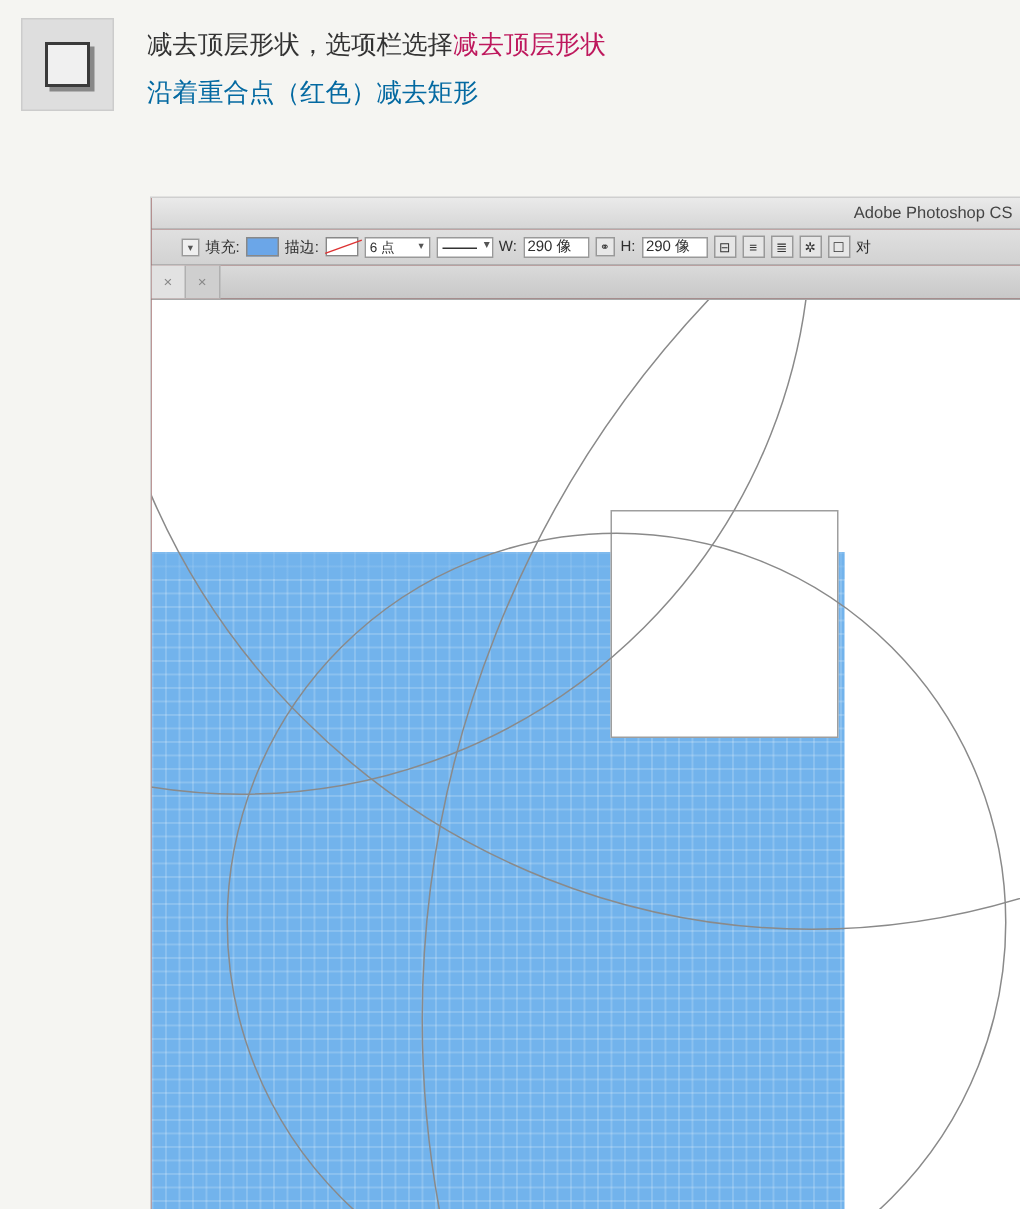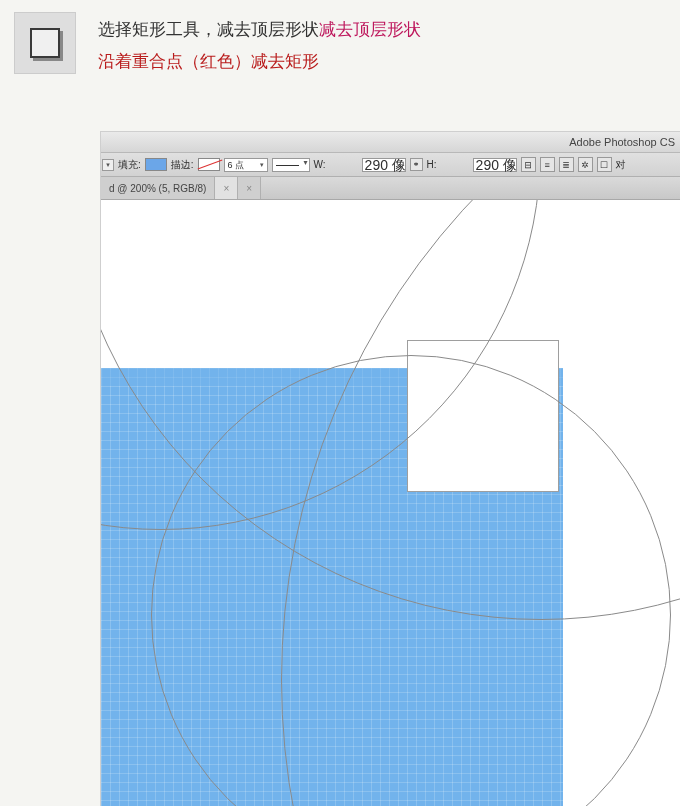--- a/index.html
+++ b/index.html
@@ -34,21 +34,21 @@
       box-shadow: 3px 3px 0 #888888;
     }
     .instruction-text {
       font-size: 17px;
       line-height: 1.9;
       color: #333333;
       padding-top: 2px;
     }
     .instruction-line1 { display: block; }
     .instruction-highlight { color: #be185d; }
-    .instruction-line2 { display: block; color: #b91c1c; }
+    .instruction-line2 { display: block; color: #0369a1; }
     
     .ps-window {
       position: absolute;
       left: 101px;
       top: 132px;
       width: 580px;
       height: 691px;
       background: #7f1d1d;
       overflow: hidden;
       box-shadow: 0 0 0 1px #cfcfcf;
@@ -64,21 +64,21 @@
       padding-right: 6px;
     }
     .options-bar {
       height: 24px;
       background: linear-gradient(#e0e0e0,#d2d2d2);
       border-bottom: 1px solid #b0b0b0;
       display: flex;
       align-items: center;
       font-size: 10px;
       color: #2e2e2e;
-      padding: 0 1px;
+      padding: 0 20px;
       gap: 4px;
       white-space: nowrap;
     }
     .opt-dd {
       width: 12px;
       height: 12px;
       border: 1px solid #9a9a9a;
       background: #efefef;
       display: inline-flex;
       align-items: center;
@@ -126,24 +126,23 @@
       content:"";position:absolute;left:3px;right:10px;top:6px;height:1px;background:#333333;
     }
     .stroke-style::after {
       content:"▾";position:absolute;right:1px;top:-1px;font-size:8px;color:#555;
     }
     .dim-input {
       width: 44px;
       height: 14px;
       border: 1px solid #999999;
       background: #ffffff;
-      font-size: 14px;
+      font-size: 10px;
       padding: 0 2px;
       line-height: 12px;
-      margin-left: 32px;
     }
     .link-icon {
       width: 13px;height:13px;border:1px solid #999;background:#e8e8e8;font-size:8px;display:flex;align-items:center;justify-content:center;
     }
     .small-btn {
       width:15px;height:15px;border:1px solid #999;background:#e6e6e6;display:flex;align-items:center;justify-content:center;font-size:9px;color:#333;
     }
     .tabs-bar {
       height: 23px;
       background: linear-gradient(#dadada,#c8c8c8);
@@ -232,21 +231,21 @@
   </style>
 </head>
 <body>
 
 <div class="header-section">
   <div class="tool-icon-box">
     <div class="tool-icon-inner"></div>
   </div>
   <div class="instruction-text">
     <span class="instruction-line1">
-      <span>选择矩形工具，减去顶层形状</span><span class="instruction-highlight">减去顶层形状</span>
+      <span>减去顶层形状，选项栏选择</span><span class="instruction-highlight">减去顶层形状</span>
     </span>
     <span class="instruction-line2">沿着重合点（红色）减去矩形</span>
   </div>
 </div>
 
 <div class="ps-window">
   <div class="titlebar">
     <span>Adobe Photoshop CS</span>
   </div>
 
@@ -268,23 +267,20 @@
     <div class="dim-input">290 像</div>
     <div class="small-btn">⊟</div>
     <div class="small-btn">≡</div>
     <div class="small-btn">≣</div>
     <div class="small-btn">✲</div>
     <div class="small-btn">☐</div>
     <span class="opt-label">对</span>
   </div>
 
   <div class="tabs-bar">
-    <div class="tab">
-      <span>d @ 200% (5, RGB/8)</span>
-    </div>
     <div class="tab active">
       <span class="tab-close">×</span>
     </div>
     <div class="tab">
       <span class="tab-close">×</span>
     </div>
   </div>
 
   <div class="canvas-area">
     <div class="blue-shape"></div>

